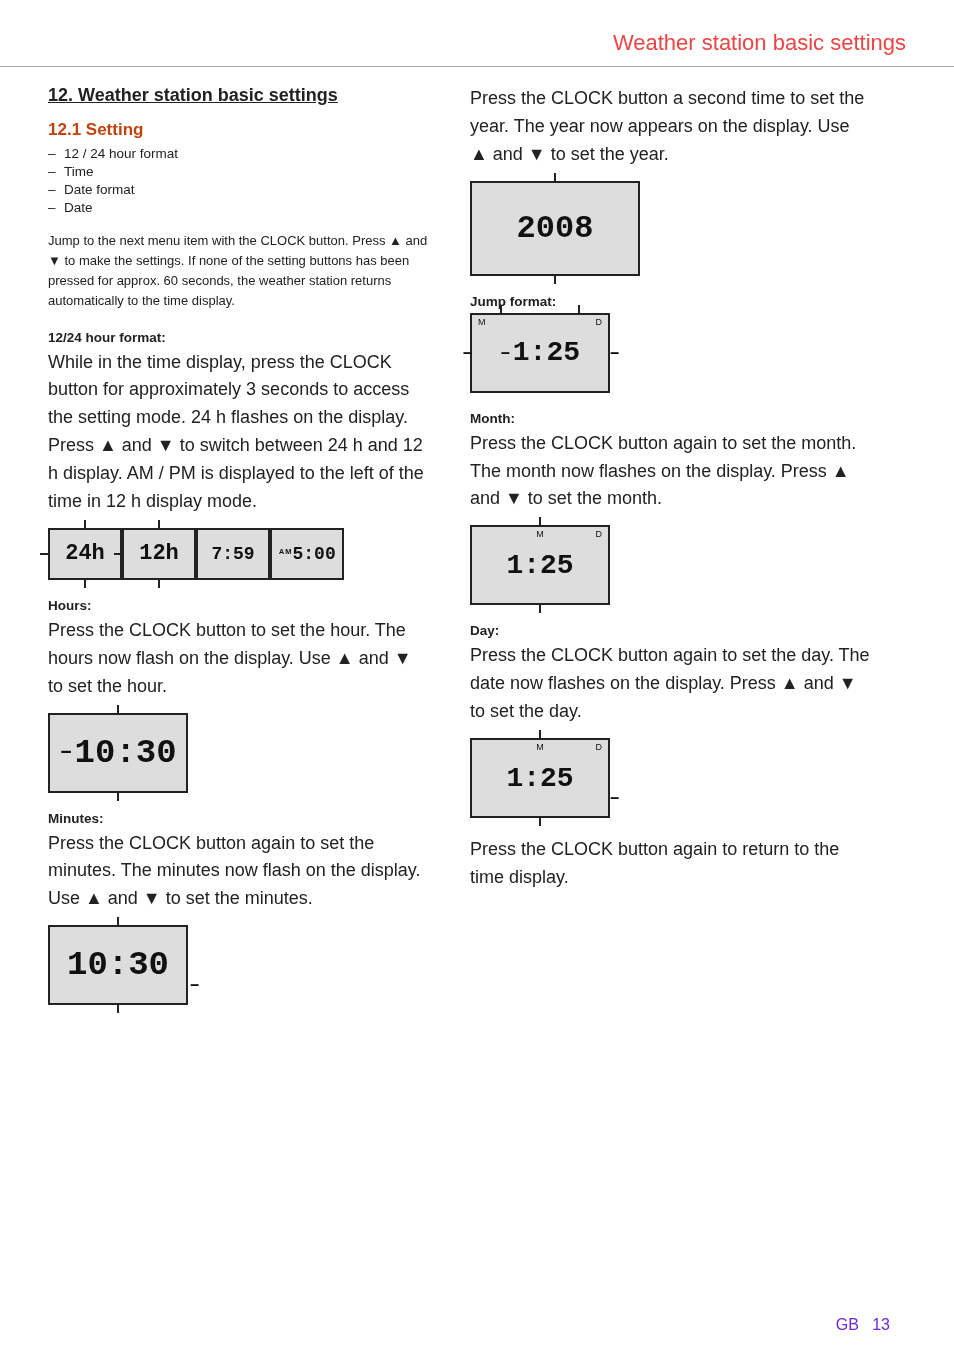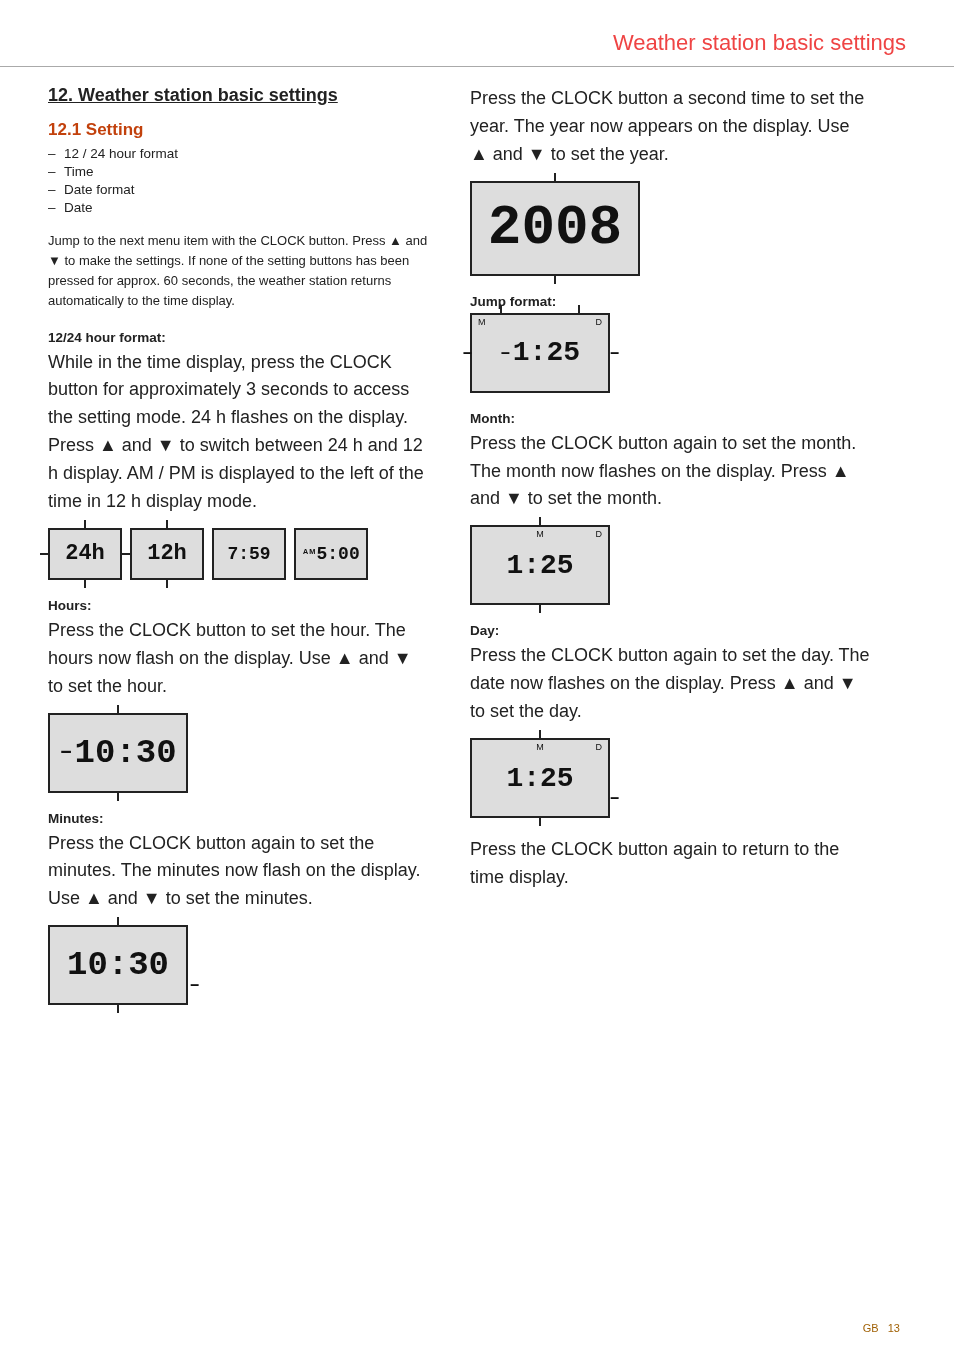--- a/index.html
+++ b/index.html
@@ -83,21 +83,21 @@
     }
     .body-text {
       font-size: 18px;
       line-height: 1.55;
       margin-bottom: 12px;
     }
 
     
     .display-row {
       display: flex;
-      gap: 8px;
+      gap: 0;
       margin-bottom: 18px;
       align-items: center;
     }
     .display-box {
       border: 2px solid #222;
       background: #ddd;
       display: flex;
       align-items: center;
       justify-content: center;
       font-family: 'Courier New', monospace;
@@ -111,44 +111,44 @@
       font-size: 22px;
     }
     .display-box.md {
       width: 140px;
       height: 80px;
       font-size: 34px;
     }
     .display-box.lg {
       width: 170px;
       height: 95px;
-      font-size: 56px;
+      font-size: 32px;
     }
     
     .display-wrap {
       position: relative;
       display: inline-block;
     }
     .tick {
       position: absolute;
       background: #222;
     }
     .tick.top { width: 2px; height: 8px; top: -8px; left: 50%; transform: translateX(-50%); }
     .tick.bottom { width: 2px; height: 8px; bottom: -8px; left: 50%; transform: translateX(-50%); }
     .tick.left { width: 8px; height: 2px; left: -8px; top: 50%; transform: translateY(-50%); }
     .tick.top-right { width: 2px; height: 8px; top: -8px; right: 10px; }
     .tick.top-left { width: 2px; height: 8px; top: -8px; left: 10px; }
 
     
     .page-footer {
       position: absolute;
       bottom: 20px;
-      right: 54px;
-      font-size: 11px;
-      color: #a16207;
+      right: 64px;
+      font-size: 16px;
+      color: #6d28d9;
     }
   </style>
 </head>
 <body>
 
 <div class="page">
 
   <div class="page-header">
     <span>Weather station basic settings</span>
   </div>

